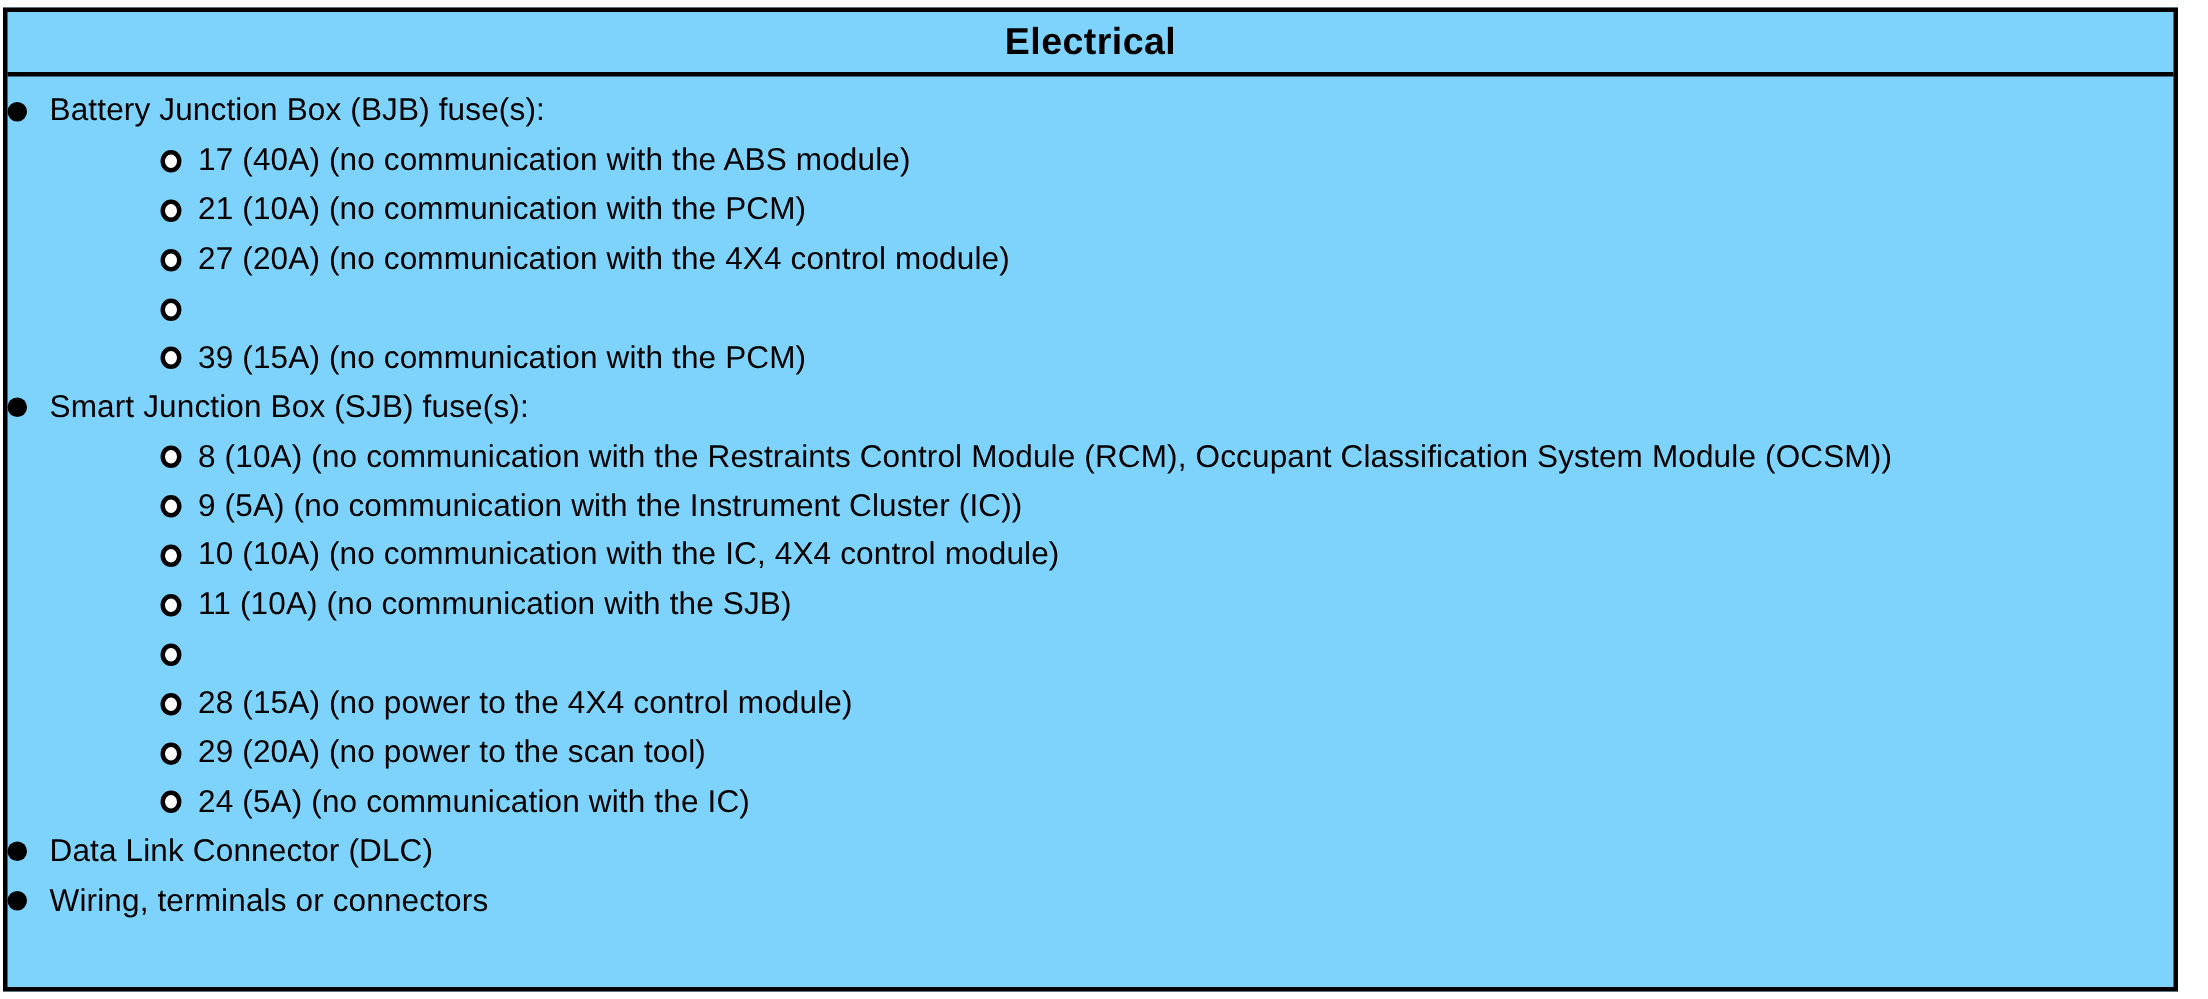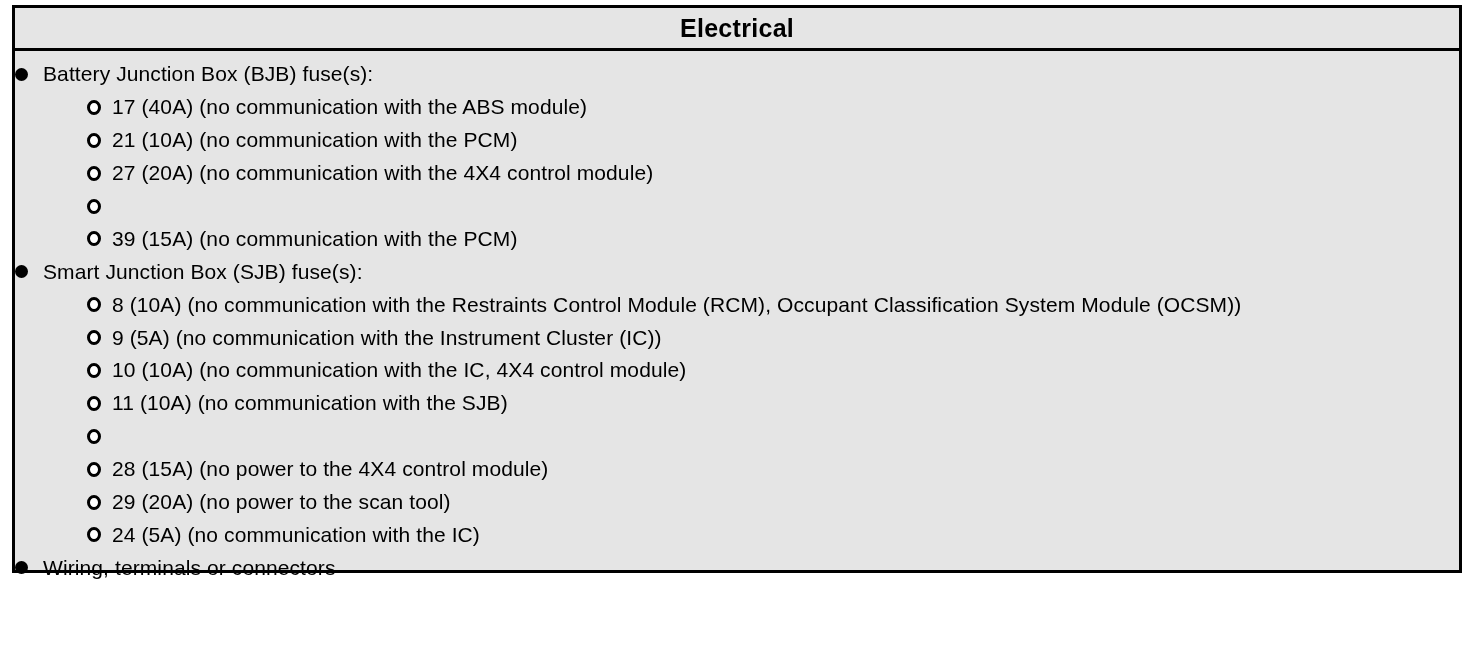--- a/index.html
+++ b/index.html
@@ -10,27 +10,27 @@
   body {
     width: 1472px;
     height: 666px;
     position: relative;
     font-family: "Liberation Sans", "DejaVu Sans", sans-serif;
     color: #000000;
     overflow: hidden;
   }
   .tbl {
     position: absolute;
-    left: 12px;
+    left: 2px;
     top: 5px;
     width: 1450px;
-    height: 568px;
+    height: 656px;
     border: 3px solid #000000;
     box-sizing: border-box;
-    background: #e5e5e5;
+    background: #7dd3fc;
   }
   .tbl-header {
     height: 43px;
     border-bottom: 3px solid #000000;
     display: flex;
     align-items: center;
     justify-content: center;
     box-sizing: border-box;
   }
   .tbl-title {
@@ -40,21 +40,21 @@
   }
   .tbl-body {
     padding-top: 7px;
   }
   .row {
     display: flex;
     align-items: center;
     height: 32.9px;
   }
   .row.l1 { }
-  .row.l2 { padding-left: 72px; }
+  .row.l2 { padding-left: 102px; }
   .bullet { flex: 0 0 auto; display: inline-block; }
   .bullet.filled {
     width: 13px;
     height: 13px;
     background: #000000;
     border-radius: 50%;
     margin-right: 15px;
   }
   .bullet.open {
     width: 8px;
@@ -131,16 +131,20 @@
       <div class="row l2">
         <span class="bullet open"></span>
         <span class="txt">29 (20A) (no power to the scan tool)</span>
       </div>
       <div class="row l2">
         <span class="bullet open"></span>
         <span class="txt">24 (5A) (no communication with the IC)</span>
       </div>
       <div class="row l1">
         <span class="bullet filled"></span>
+        <span class="txt">Data Link Connector (DLC)</span>
+      </div>
+      <div class="row l1">
+        <span class="bullet filled"></span>
         <span class="txt">Wiring, terminals or connectors</span>
       </div>
     </div>
 </div>
 
 </body></html>

